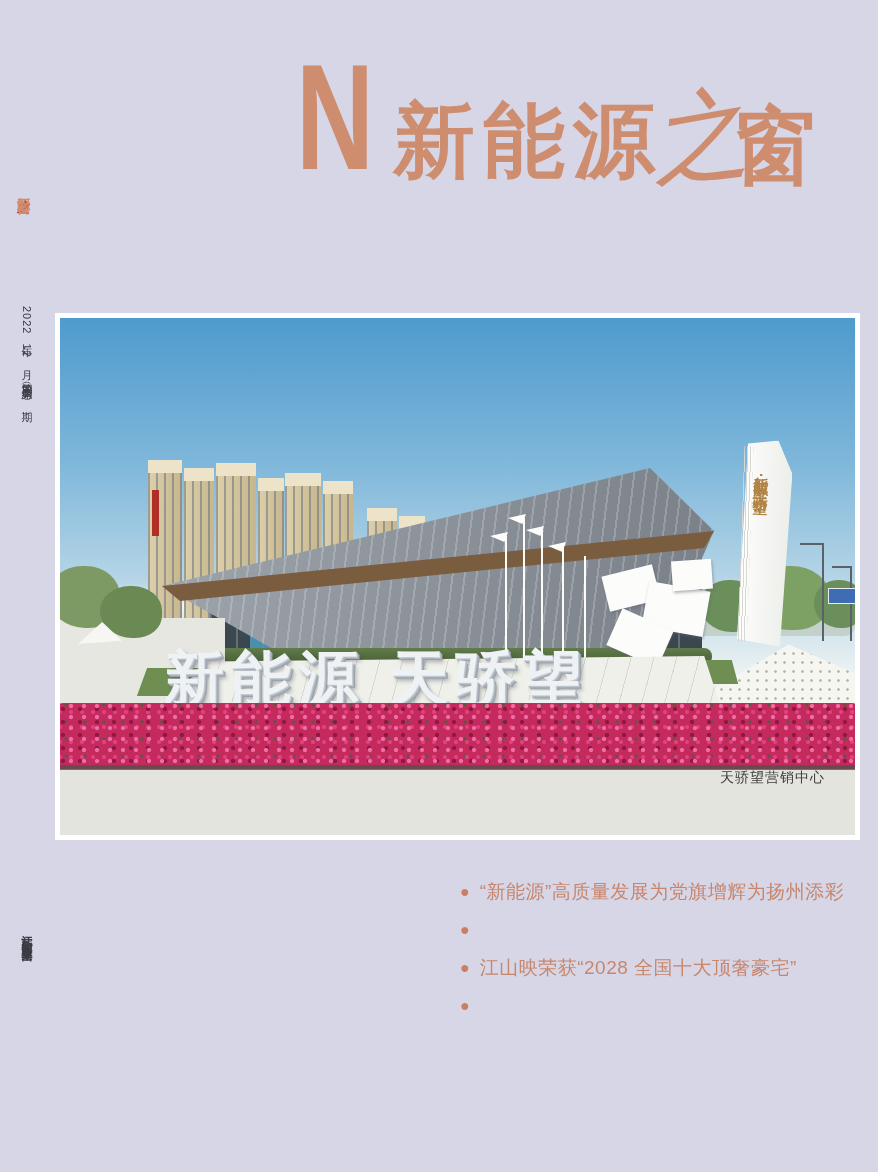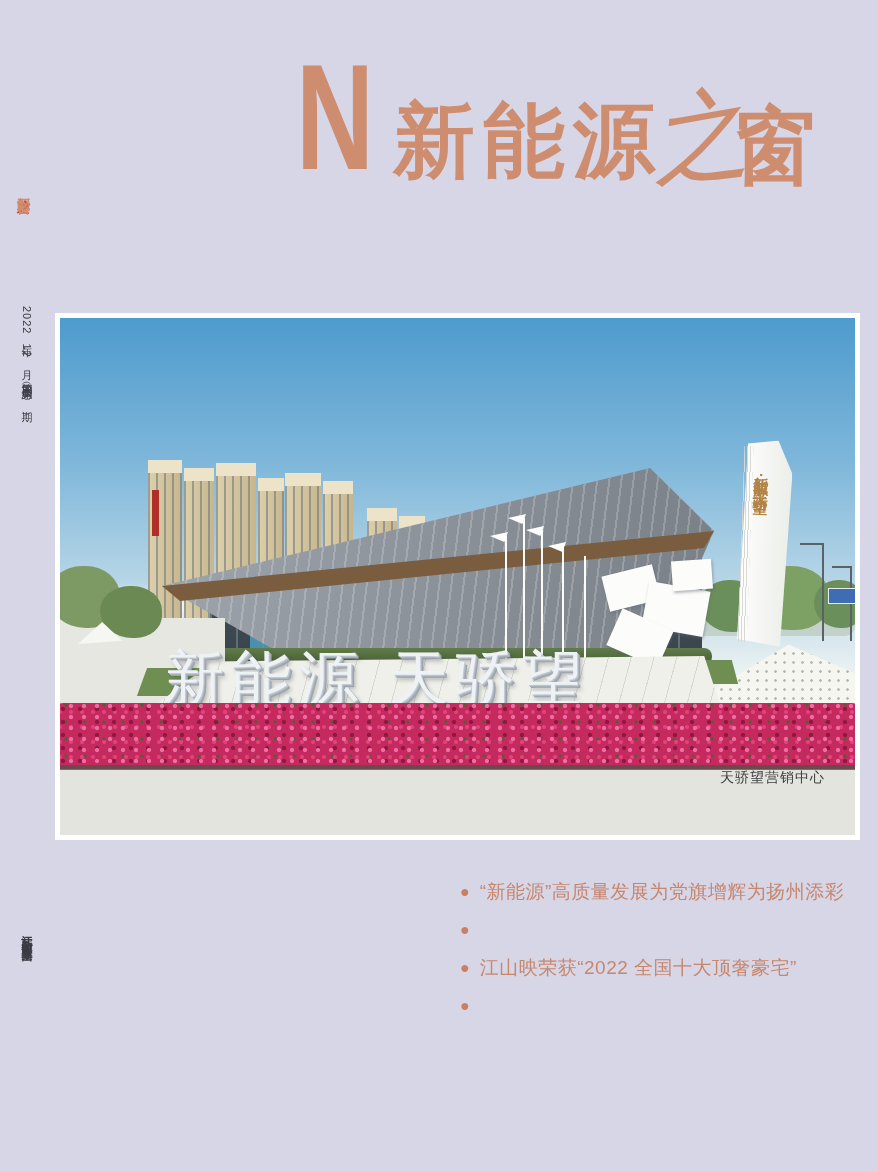--- a/index.html
+++ b/index.html
@@ -64,21 +64,21 @@
   .lamp{background:#5a6168;}
   .roadsign{left:768px;top:270px;width:30px;height:14px;background:#3f6db4;border:1px solid #e7ecf3;}
 
   .slope{left:540px;top:322px;width:255px;height:112px;
       clip-path:polygon(6% 96%,74% 4%,100% 30%,100% 96%);
       background-color:#f6f6f1;background-image:radial-gradient(circle,#b9b9b2 1px,rgba(0,0,0,0) 1.6px);background-size:9px 9px;}
   .lawn{background:#6f8e52;}
   .marble{left:70px;top:338px;width:592px;height:55px;clip-path:polygon(3% 100%,14% 10%,97% 0,100% 100%);
       background-color:#f0f0ea;background-image:repeating-linear-gradient(105deg,rgba(170,170,165,.35) 0 1px,rgba(0,0,0,0) 1px 22px);}
 
-  .letters{left:104px;top:331px;font-size:60px;font-weight:normal;letter-spacing:7px;color:#eef2f5;line-height:1;white-space:nowrap;
+  .letters{left:104px;top:331px;font-size:60px;font-weight:bold;letter-spacing:7px;color:#eef2f5;line-height:1;white-space:nowrap;
       text-shadow:1px 1px 0 #c3cad0,2px 2px 0 #aab2bb,3px 3px 0 #9aa3ad,4px 5px 4px rgba(40,50,60,.35);}
 
   .flowerbed{left:-5px;top:385px;width:805px;height:66px;
       background-color:#c42a5e;
       background-image:
         radial-gradient(circle at 3px 3px,#ef6da1 1.6px,rgba(0,0,0,0) 2.6px),
         radial-gradient(circle at 8px 6px,#8f1742 1.6px,rgba(0,0,0,0) 2.6px),
         radial-gradient(circle at 5px 9px,#e2437c 1.5px,rgba(0,0,0,0) 2.5px),
         radial-gradient(circle at 11px 2px,#47633a 1px,rgba(0,0,0,0) 2px);
       background-size:13px 11px,17px 13px,11px 15px,19px 17px;
@@ -188,20 +188,20 @@
   <ul class="abs headlines">
     <li>
       <span class="bullet">●</span>
       <span class="hl-text">“新能源”高质量发展为党旗增辉为扬州添彩</span>
     </li>
     <li>
       <span class="bullet">●</span>
     </li>
     <li>
       <span class="bullet">●</span>
-      <span class="hl-text">江山映荣获“2022 全国十大顶奢豪宅”</span>
+      <span class="hl-text">江山映荣获“2028 全国十大顶奢豪宅”</span>
     </li>
     <li>
       <span class="bullet">●</span>
     </li>
   </ul>
 
 </div>
 
 </body></html>

